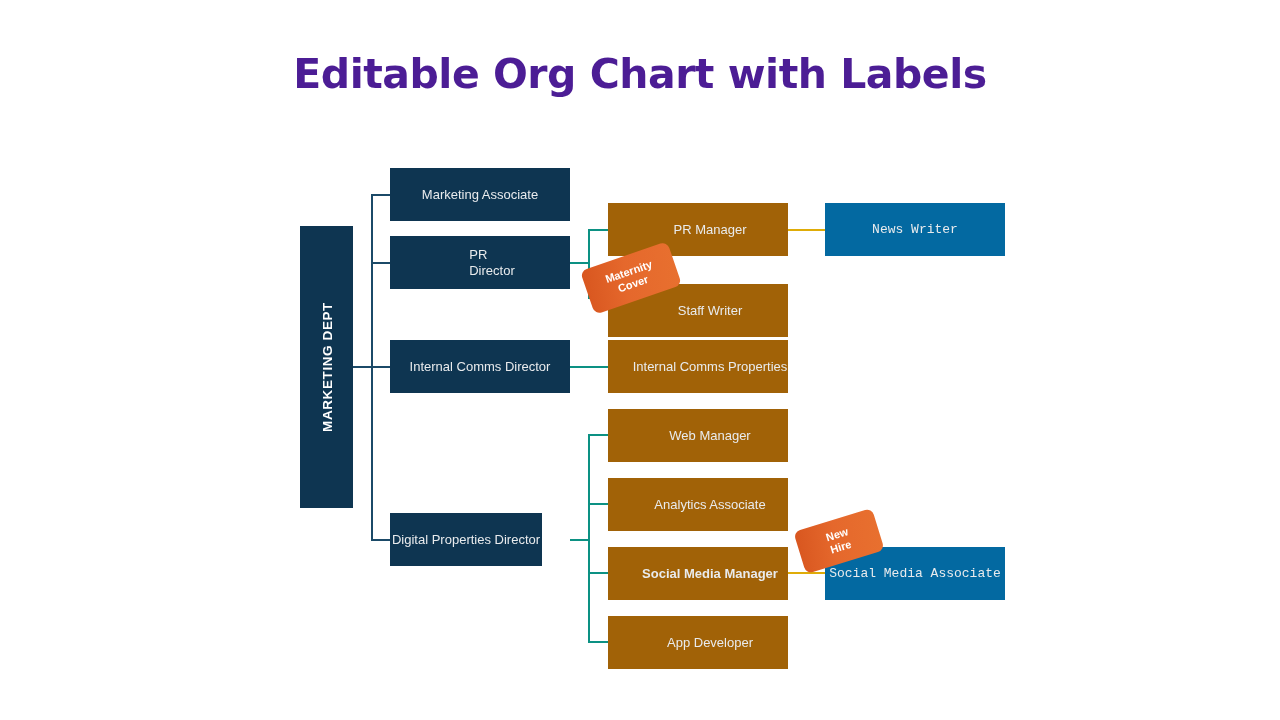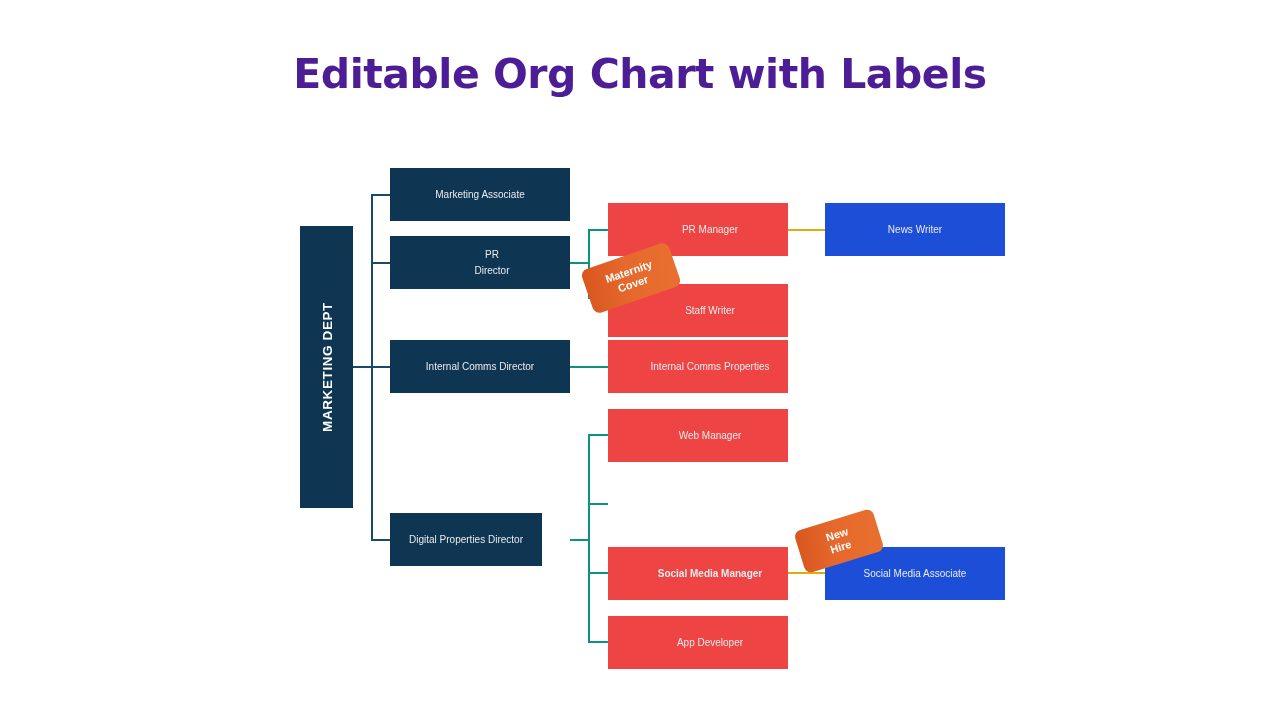--- a/index.html
+++ b/index.html
@@ -34,31 +34,30 @@
     color: #4c1d95;
     white-space: nowrap;
   }
 
   
   .node {
     position: absolute;
     display: flex;
     align-items: center;
     justify-content: center;
-    text-align: center;
     color: #e9ebed;
-    font-size: 10px;
+    font-size: 13px;
     line-height: 16px;
     box-sizing: border-box;
     padding: 2px 4px;
     z-index: 3;
   }
   .node.navy   { background: #0e3551; }
-  .node.teal   { background: #ef4444; padding-left: 28px; }
-  .node.yellow { background: #1d4ed8; }
+  .node.teal   { background: #a16207; padding-left: 28px; }
+  .node.yellow { background: #0369a1; font-family: Liberation Mono, monospace; }
 
   .node .label { white-space: nowrap; }
   .node .label.two-line { white-space: normal; }
 
   
   #dept-box {
     position: absolute;
     left: 300px;
     top: 226px;
     width: 53px;
@@ -171,20 +170,23 @@
   </div>
 
   <div class="node teal" style="left:608px; top:340px; width:180px; height:53px;">
     <span class="label">Internal Comms Properties</span>
   </div>
 
   <div class="node teal" style="left:608px; top:409px; width:180px; height:53px;">
     <span class="label">Web Manager</span>
   </div>
 
+  <div class="node teal" style="left:608px; top:478px; width:180px; height:53px;">
+    <span class="label">Analytics Associate</span>
+  </div>
 
   <div class="node teal" style="left:608px; top:547px; width:180px; height:53px;font-weight:bold;">
     <span class="label">Social Media Manager</span>
   </div>
 
   <div class="node teal" style="left:608px; top:616px; width:180px; height:53px;">
     <span class="label">App Developer</span>
   </div>
 
   <div class="node yellow" style="left:825px; top:203px; width:180px; height:53px;">

